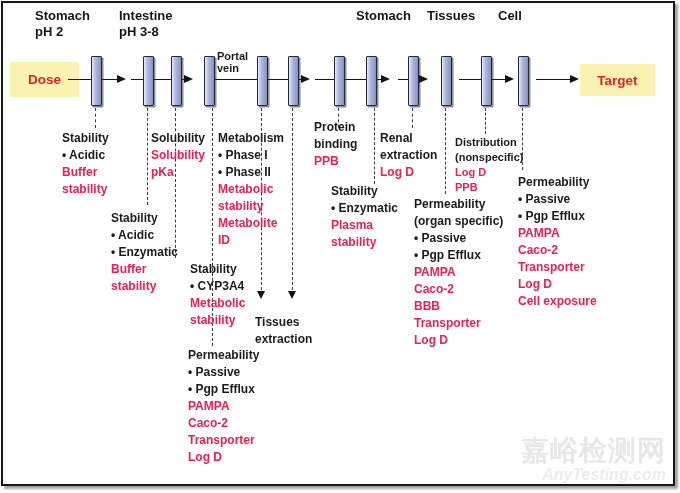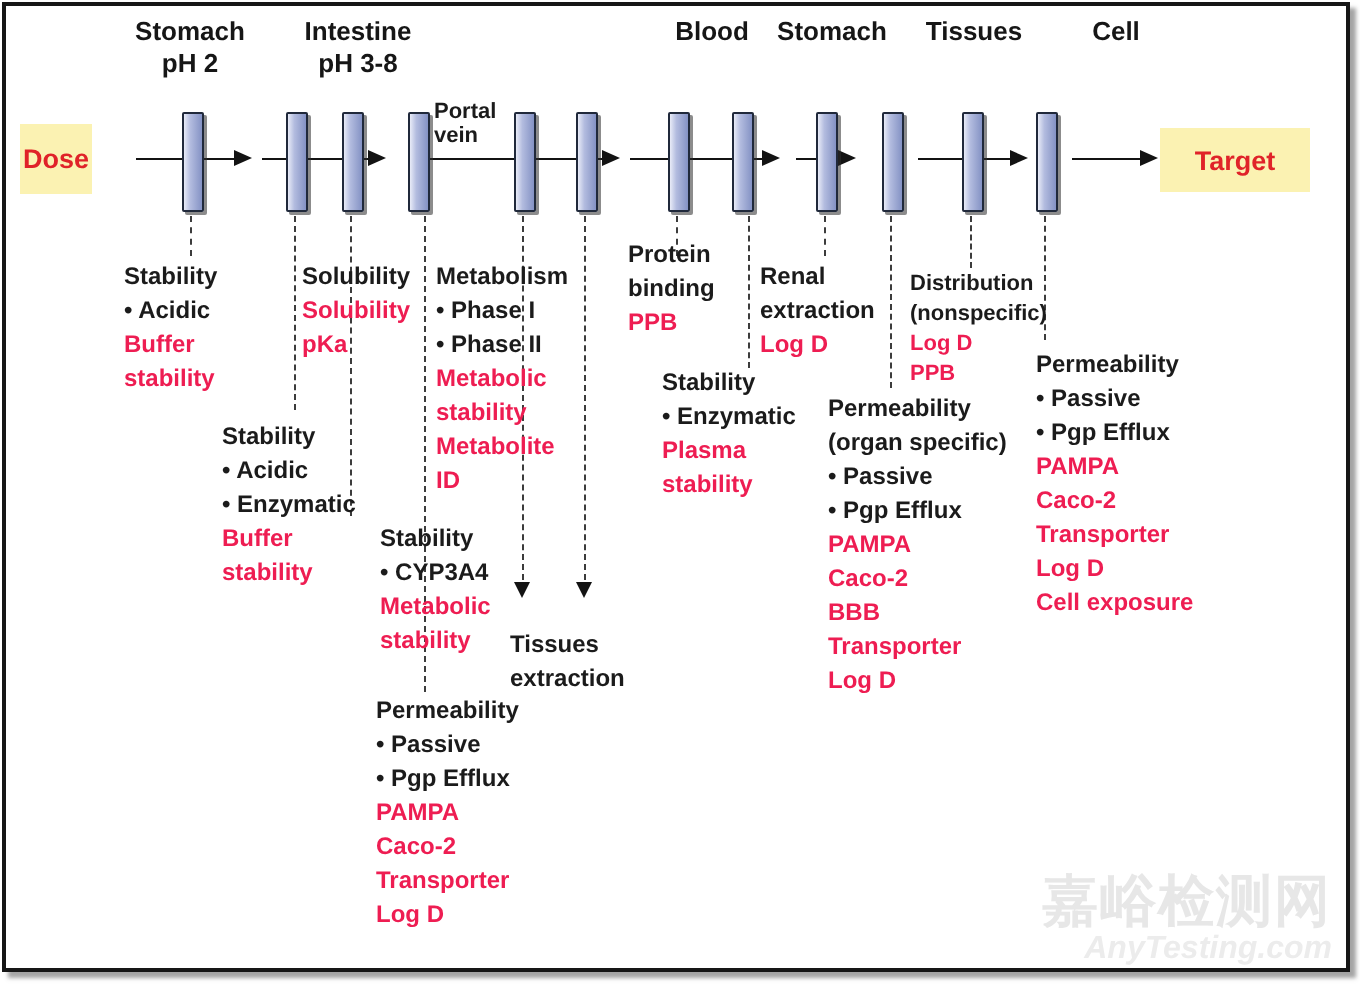--- a/index.html
+++ b/index.html
@@ -5,21 +5,21 @@
   html,body{margin:0;padding:0;background:#ffffff;}
   #canvas{
     position:relative;width:680px;height:493px;background:#ffffff;overflow:hidden;
     font-family:"Liberation Sans", sans-serif;
   }
   #frame{
     position:absolute;left:1px;top:1px;width:670px;height:481px;
     border:2px solid #161616;box-shadow:3px 3px 2px rgba(90,90,90,.55);
     pointer-events:none;
   }
-  .hdr{position:absolute;width:120px;text-align:center;font-size:13px;font-weight:700;
+  .hdr{position:absolute;width:120px;font-size:13px;font-weight:700;
        line-height:16px;color:#161616;top:8px;}
   .ybox{position:absolute;background:#fbf2b2;display:flex;align-items:center;justify-content:center;
         font-size:13.5px;font-weight:700;color:#e02329;}
   .bar{position:absolute;top:56px;width:9px;height:48px;border:1px solid #20293b;border-radius:1px;
        background:linear-gradient(90deg,#e8ebf7 0%,#b3bcdf 35%,#8removed 100%);
        background:linear-gradient(90deg,#e8ebf7 0%,#b3bcdf 35%,#8492c4 100%);
        box-shadow:1.5px 1.5px 0 rgba(45,45,45,.55);}
   .harrow{position:absolute;top:79px;height:0;border-top:1.6px solid #131313;}
   .harrow::after{content:"";position:absolute;right:-9px;top:-5.4px;width:0;height:0;
        border-left:9px solid #131313;border-top:4.6px solid transparent;border-bottom:4.6px solid transparent;}
@@ -42,34 +42,31 @@
 <div id="canvas">
 
   <div class="hdr" style="left:35px">
     <div>Stomach</div>
     <div>pH 2</div>
   </div>
   <div class="hdr" style="left:119px">
     <div>Intestine</div>
     <div>pH 3-8</div>
   </div>
-  <div class="hdr" style="left:296px">
-    <div>Blood</div>
-  </div>
   <div class="hdr" style="left:356px">
     <div>Stomach</div>
   </div>
   <div class="hdr" style="left:427px">
     <div>Tissues</div>
   </div>
   <div class="hdr" style="left:498px">
     <div>Cell</div>
   </div>
 
-  <div class="ybox" style="left:10px;top:62px;width:36px;height:35px">
+  <div class="ybox" style="left:10px;top:62px;width:69px;height:35px">
     <span>Dose</span>
   </div>
   <div class="ybox" style="left:580px;top:64px;width:75px;height:32px">
     <span>Target</span>
   </div>
 
   <div class="harrow" style="left:68px;width:49px"></div>
   <div class="harrow" style="left:131px;width:53px"></div>
   <div class="harrow" style="left:214px;width:87px"></div>
   <div class="harrow" style="left:315px;width:66px"></div>

